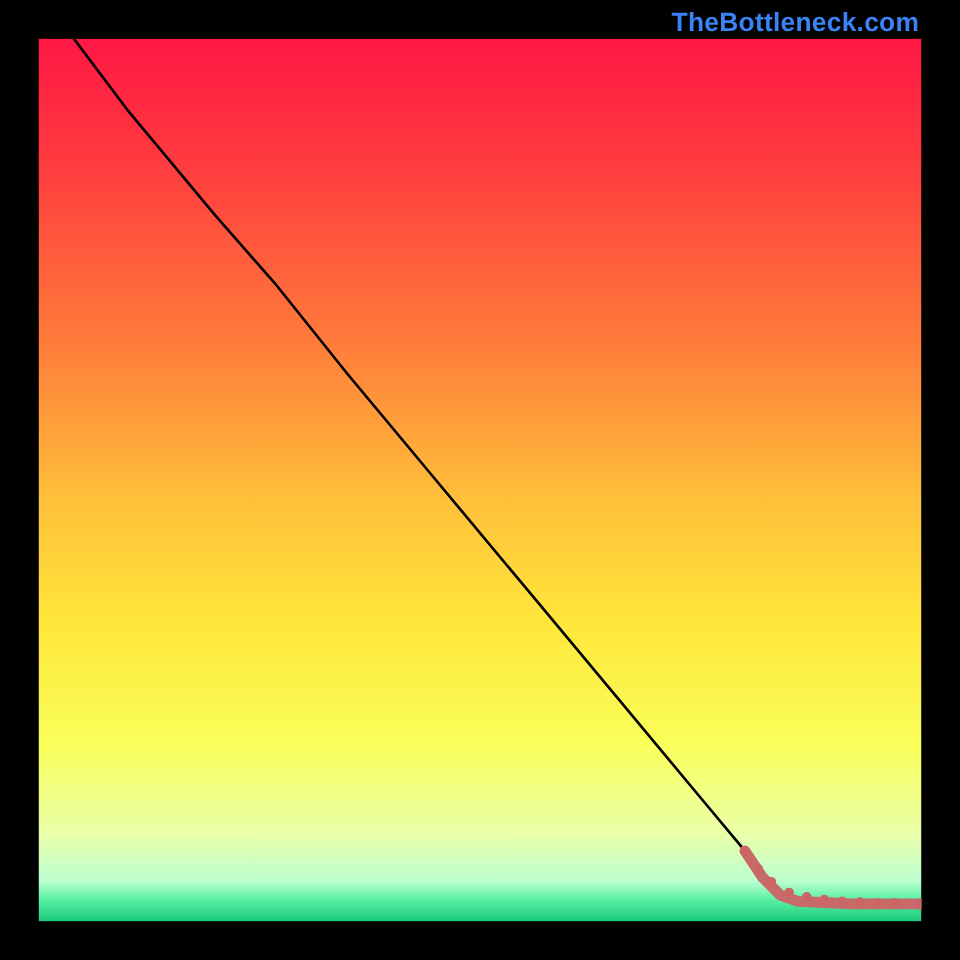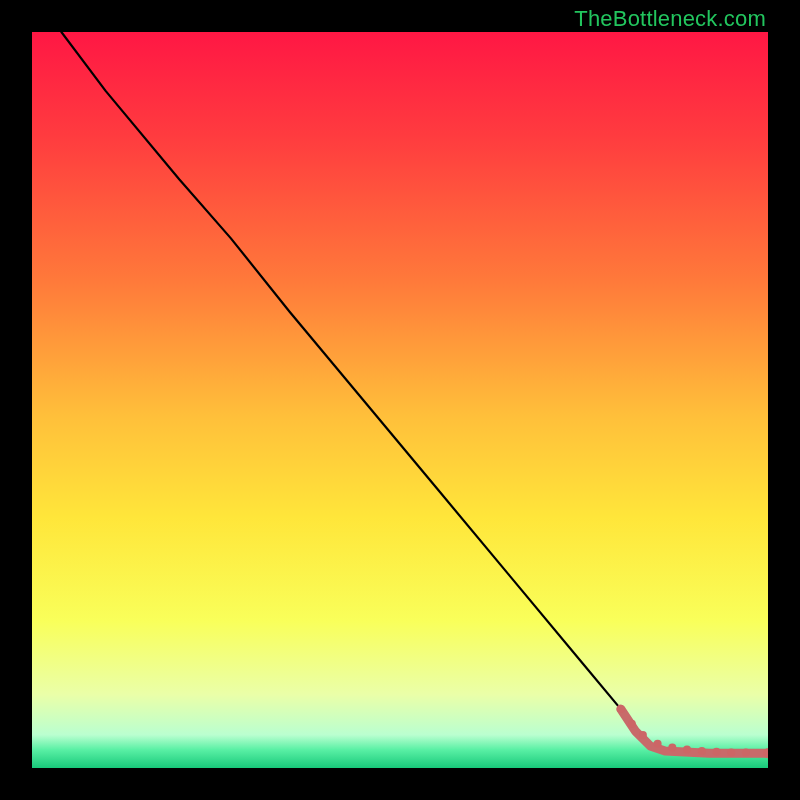--- a/index.html
+++ b/index.html
@@ -32,24 +32,24 @@
     position: absolute;
     inset: 0;
     width: 736px;
     height: 736px;
     pointer-events: none;
   }
   .watermark {
     position: absolute;
     top: 6px;
     right: 34px;
-    color: #22c55e;
+    color: #3b82f6;
     font-size: 22px;
     letter-spacing: 0.2px;
-    font-weight: 400;
+    font-weight: 700;
   }
 </style>
 </head>
 <body>
 
 <div class="frame">
 
   <div class="watermark">TheBottleneck.com</div>
 
   <div class="plot">

